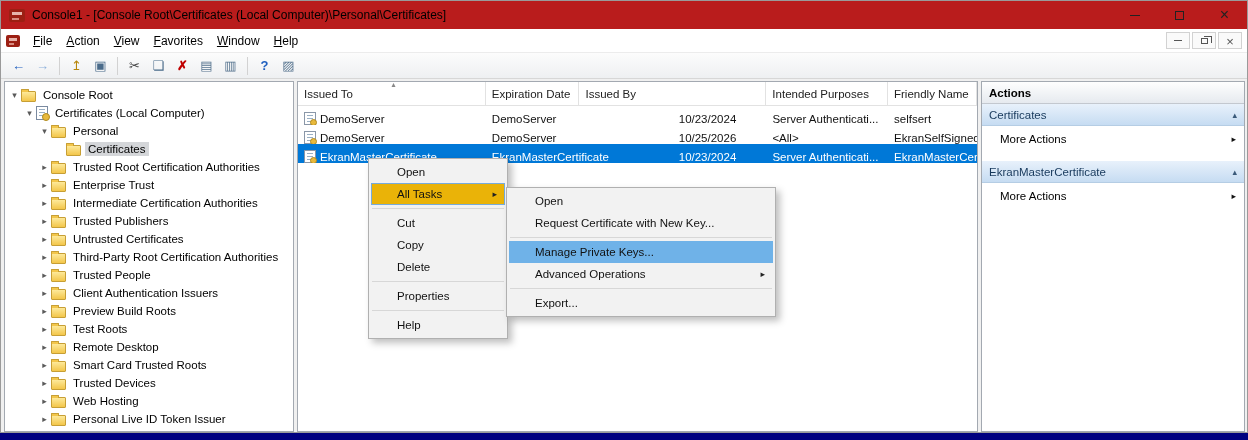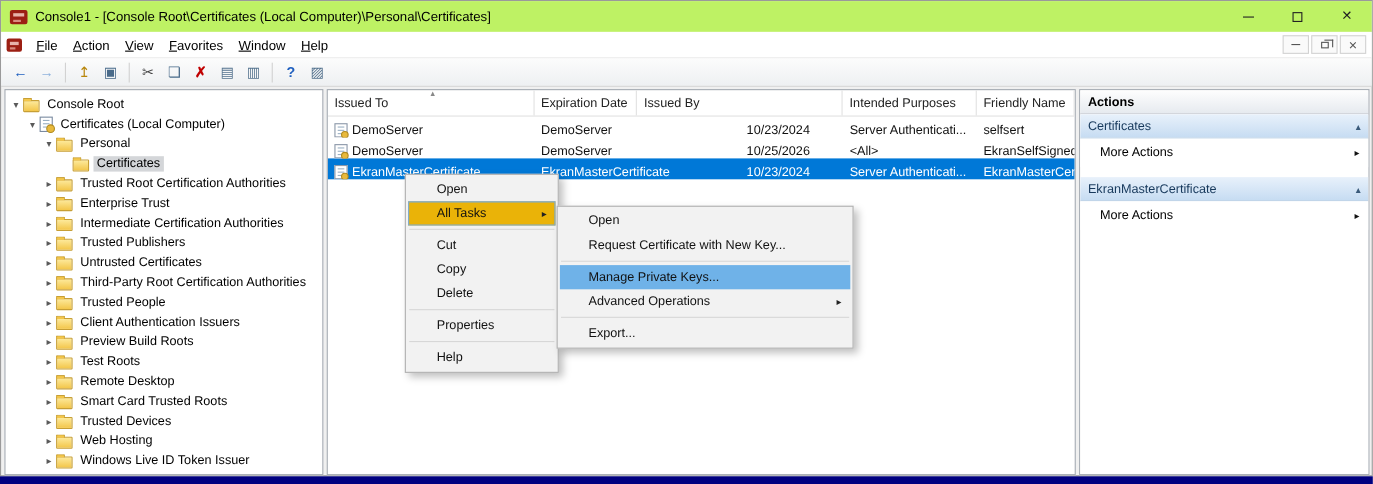--- a/index.html
+++ b/index.html
@@ -5,21 +5,21 @@
   * { box-sizing: border-box; margin: 0; padding: 0; font-family: "Liberation Sans", sans-serif; }
   html, body { width: 1248px; height: 440px; }
   body { position: relative; background: #f0f0f0; overflow: hidden; }
 
   .window { position: absolute; left: 0; top: 0; right: 0; bottom: 7px;
             border: 1px solid #9a9a9a; background: #f0f0f0;
             display: flex; flex-direction: column; }
   .bottom-edge { position: absolute; left: 0; right: 0; bottom: 0; height: 7px; background: var(--edge, #000080); }
 
   
-  .titlebar { height: 28px; background: #bef264; display: flex; align-items: center; padding-left: 8px; flex: 0 0 auto; }
+  .titlebar { height: 28px; background: #b91c1c; display: flex; align-items: center; padding-left: 8px; flex: 0 0 auto; }
   .mmc-icon { width: 16px; height: 13px; background: #9c1f13; border-radius: 2px; position: relative; flex: 0 0 auto; }
   .mmc-icon::before { content: ""; position: absolute; left: 3px; top: 3px; right: 3px; height: 3px; background: #e7b3aa; }
   .mmc-icon::after  { content: ""; position: absolute; left: 3px; bottom: 2px; right: 6px; height: 2px; background: #d98c80; }
   .mmc-icon.small { width: 14px; height: 12px; }
   .title-text { font-size: 12px; color: #000; margin-left: 7px; flex: 1; white-space: nowrap; overflow: hidden; }
   .win-controls { display: flex; height: 100%; }
   .win-btn { width: 45px; height: 100%; display: flex; align-items: center; justify-content: center; }
   .glyph-min { width: 10px; height: 1px; background: #222; }
   .glyph-max { width: 9px; height: 9px; border: 1px solid #222; }
   .glyph-close::before { content: "×"; font-size: 16px; color: #222; line-height: 1; }
@@ -271,21 +271,21 @@
           <span class="tree-label">Trusted Devices</span>
         </div>
         <div class="tree-item" style="padding-left: 33px;">
           <span class="expander">▸</span>
           <span class="tree-icon icon-folder"></span>
           <span class="tree-label">Web Hosting</span>
         </div>
         <div class="tree-item" style="padding-left: 33px;">
           <span class="expander">▸</span>
           <span class="tree-icon icon-folder"></span>
-          <span class="tree-label">Windows Live ID Token Issuer</span>
+          <span class="tree-label">Personal Live ID Token Issuer</span>
         </div>
       </div>
     <div class="pane list-pane">
       <div class="list-header">
           <div class="col" style="width: 201px;"><span>Issued To</span><span class="sort-arrow">▴</span></div>
           <div class="col" style="width: 100px;"><span>Expiration Date</span></div>
           <div class="col" style="width: 200px;"><span>Issued By</span></div>
           <div class="col" style="width: 130px;"><span>Intended Purposes</span></div>
           <div class="col" style="width: 95px;"><span>Friendly Name</span></div>
         </div>

